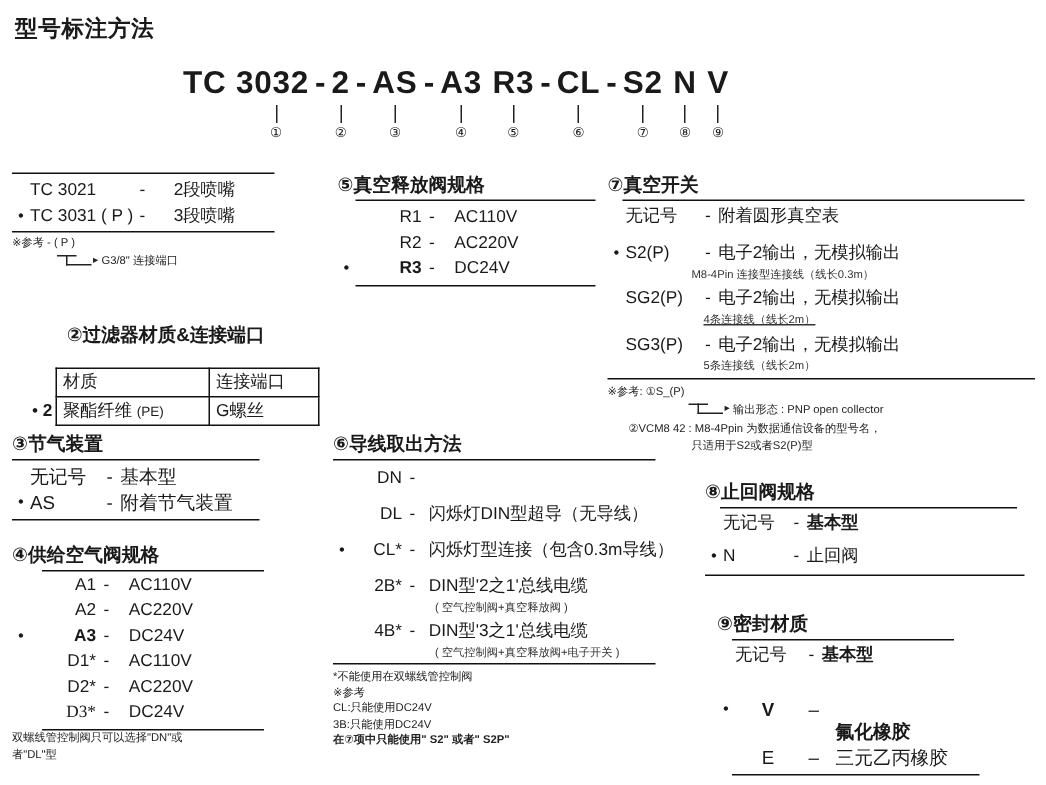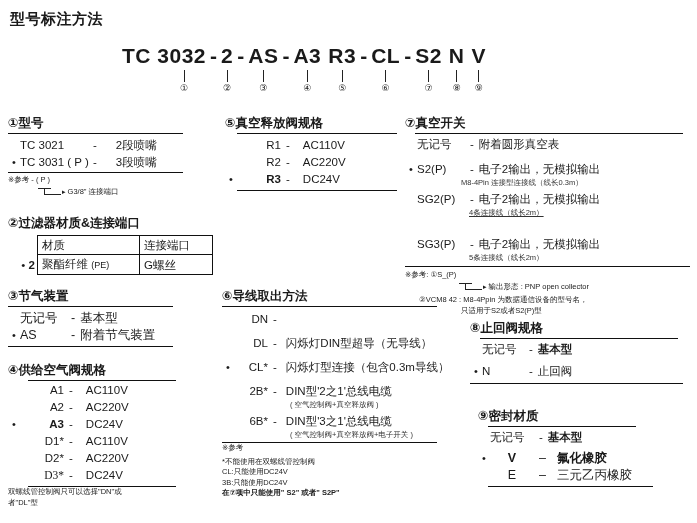--- a/index.html
+++ b/index.html
@@ -226,23 +226,20 @@
 
   <div class="code-seg">
     <div class="code-text">V</div>
     <div class="tick"></div>
     <div class="idx">⑨</div>
   </div>
 
 </div>
 
 <div class="sec" style="left:8px; top:115px; width:200px;">
-  <div class="sec-title">
-    <span>①</span><span>型号</span>
-  </div>
   <div class="rule" style="width:175px;"></div>
   <div class="opt" style="margin-top:3px;">
     <span class="bullet-cell"></span>
     <span class="code-cell" style="width:68px; text-align:left;">TC 3021</span>
     <span class="dash-cell">-</span>
     <span class="desc-cell" style="padding-left:14px;">2段喷嘴</span>
   </div>
   <div class="opt">
     <span class="bullet-cell">•</span>
     <span class="code-cell" style="width:68px; text-align:left;">TC 3031 ( P )</span>
@@ -251,21 +248,21 @@
   </div>
   <div class="rule" style="width:175px; margin-top:1px;"></div>
   <div class="footnote" style="margin-top:2px;">※参考 - ( P )</div>
   <div class="footnote" style="margin-top:1px; padding-left:28px;">
     <span class="leader"><i class="top"></i><i class="v"></i><i class="h"></i></span><span class="arrow">▸</span>
     <span>G3/8" 连接端口</span>
   </div>
 </div>
 
 <div class="sec" style="left:8px; top:215px; width:205px;">
-  <div class="sec-title" style="margin-bottom:2px;">
+  <div class="sec-title" style="margin-bottom:12px;text-align:center;">
     <span>②</span><span>过滤器材质&amp;连接端口</span>
   </div>
   <table class="spec">
     <tbody>
         <tr>
       <td class="nob" style="width:24px;"></td>
       <td style="width:96px;">材质</td>
       <td style="width:66px;">连接端口</td>
     </tr>
     <tr>
@@ -406,29 +403,29 @@
   <div class="opt" style="margin-top:7px;">
     <span class="bullet-cell"></span>
     <span class="code-cell" style="width:34px;">2B*</span>
     <span class="dash-cell">-</span>
     <span class="desc-cell" style="padding-left:4px;">DIN型'2之1'总线电缆</span>
   </div>
   <div class="subnote" style="padding-left:68px;">( 空气控制阀+真空释放阀 )</div>
 
   <div class="opt" style="margin-top:3px;">
     <span class="bullet-cell"></span>
-    <span class="code-cell" style="width:34px;">6B*</span>
+    <span class="code-cell" style="width:34px;">4B*</span>
     <span class="dash-cell">-</span>
     <span class="desc-cell" style="padding-left:4px;">DIN型'3之1'总线电缆</span>
   </div>
   <div class="subnote" style="padding-left:68px;">( 空气控制阀+真空释放阀+电子开关 )</div>
 
   <div class="rule" style="width:215px; margin-top:2px;"></div>
+  <div class="footnote" style="margin-top:3px;">*不能使用在双螺线管控制阀</div>
   <div class="footnote">※参考</div>
-  <div class="footnote" style="margin-top:3px;">*不能使用在双螺线管控制阀</div>
   <div class="footnote">CL:只能使用DC24V</div>
   <div class="footnote">3B:只能使用DC24V</div>
   <div class="footnote b">在⑦项中只能使用" S2" 或者" S2P"</div>
 </div>
 
 <div class="sec" style="left:405px; top:115px; width:290px;">
   <div class="sec-title">
     <span>⑦</span><span>真空开关</span>
   </div>
   <div class="rule" style="width:268px; margin-left:10px;"></div>
@@ -449,21 +446,21 @@
   <div class="subnote" style="padding-left:56px;">M8-4Pin 连接型连接线（线长0.3m）</div>
 
   <div class="opt" style="margin-top:3px;">
     <span class="bullet-cell"></span>
     <span class="code-cell" style="width:48px; text-align:left;">SG2(P)</span>
     <span class="dash-cell">-</span>
     <span class="desc-cell">电子2输出，无模拟输出</span>
   </div>
   <div class="subnote" style="padding-left:64px;text-decoration:underline;">4条连接线（线长2m）</div>
 
-  <div class="opt" style="margin-top:18px;">
+  <div class="opt" style="margin-top:4px;">
     <span class="bullet-cell"></span>
     <span class="code-cell" style="width:48px; text-align:left;">SG3(P)</span>
     <span class="dash-cell">-</span>
     <span class="desc-cell">电子2输出，无模拟输出</span>
   </div>
   <div class="subnote" style="padding-left:64px;">5条连接线（线长2m）</div>
 
   <div class="rule rule-thick" style="width:285px; margin-top:3px;"></div>
   <div class="footnote" style="margin-top:3px;">※参考: ①S_(P)</div>
   <div class="footnote" style="margin-top:1px; padding-left:52px;">
@@ -502,21 +499,21 @@
   <div class="opt" style="margin-top:2px;">
     <span class="bullet-cell"></span>
     <span class="code-cell" style="width:44px; text-align:left;">无记号</span>
     <span class="dash-cell">-</span>
     <span class="desc-cell b">基本型</span>
   </div>
   <div class="opt" style="margin-top:4px; font-size:12.5px;">
     <span class="bullet-cell">•</span>
     <span class="code-cell b" style="width:44px; text-align:center;">V</span>
     <span class="dash-cell">–</span>
-    <span class="desc-cell b" style="padding-left:6px;">氟化橡胶</span>
+    <span class="desc-cell b" style="padding-left:6px;margin-top:30px;">氟化橡胶</span>
   </div>
   <div class="opt" style="font-size:12.5px;">
     <span class="bullet-cell"></span>
     <span class="code-cell" style="width:44px; text-align:center;">E</span>
     <span class="dash-cell">–</span>
     <span class="desc-cell" style="padding-left:6px;">三元乙丙橡胶</span>
   </div>
   <div class="rule" style="width:165px; margin-left:10px; margin-top:2px;"></div>
 </div>
 

